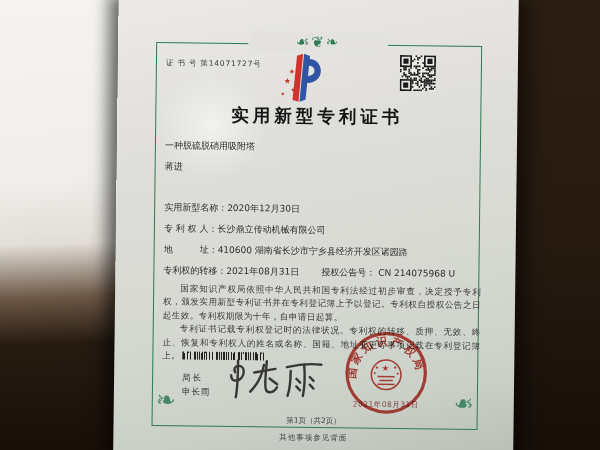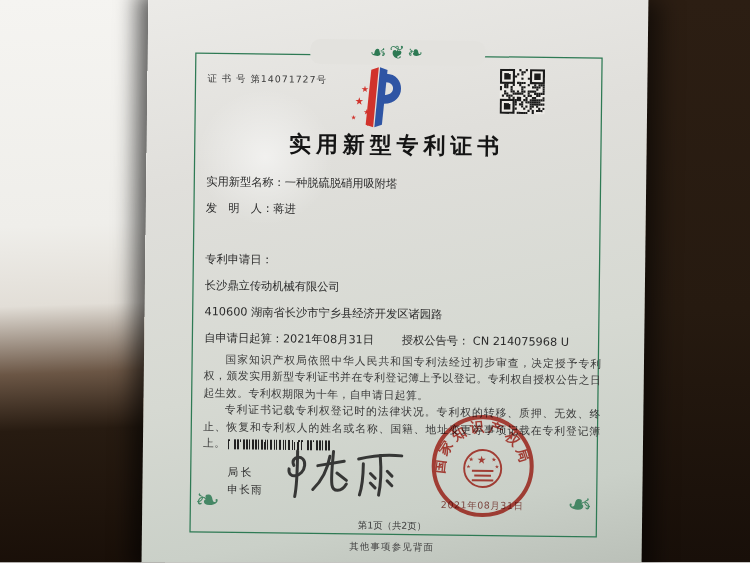--- a/index.html
+++ b/index.html
@@ -243,41 +243,42 @@
           <rect x="27.428571428571427" y="3.4285714285714284" width="5.142857142857142" height="5.142857142857142" fill="#1b1b1b"></rect>
           <rect x="0" y="24" width="12" height="12" fill="#1b1b1b"></rect>
           <rect x="1.7142857142857142" y="25.71428571428571" width="8.571428571428571" height="8.571428571428571" fill="#eceae6"></rect>
           <rect x="3.4285714285714284" y="27.428571428571427" width="5.142857142857142" height="5.142857142857142" fill="#1b1b1b"></rect>
         </svg></div>
 
     <div class="title">实用新型专利证书</div>
 
     <div class="fields">
       <div class="frow">
+        <span class="val">一种脱硫脱硝用吸附塔</span>
+      </div>
+      <div class="frow">
+        <span class="val">蒋进</span>
+      </div>
+      <div class="frow">
+      </div>
+      <div class="frow">
         <span class="lab">实用新型名称：</span>
-        <span class="val">一种脱硫脱硝用吸附塔</span>
-      </div>
-      <div class="frow">
-        <span class="lab">发　明　人：</span>
-        <span class="val">蒋进</span>
-      </div>
-      <div class="frow">
-      </div>
-      <div class="frow">
-        <span class="lab">专利申请日：</span>
-      </div>
-      <div class="frow">
+        <span class="val">2020年12月30日</span>
+      </div>
+      <div class="frow">
+        <span class="lab">专 利 权 人：</span>
         <span class="val">长沙鼎立传动机械有限公司</span>
       </div>
       <div class="frow">
+        <span class="lab">地　　　址：</span>
         <span class="val">410600 湖南省长沙市宁乡县经济开发区诸园路</span>
       </div>
       <div class="frow">
         <span class="part1">
-          <span class="lab">自申请日起算：</span>
+          <span class="lab">专利权的转移：</span>
           <span class="val">2021年08月31日</span>
         </span>
         <span>
           <span class="lab">授权公告号：</span>
           <span class="val">CN 214075968 U</span>
         </span>
       </div>
     </div>
 
     <div class="paras">

